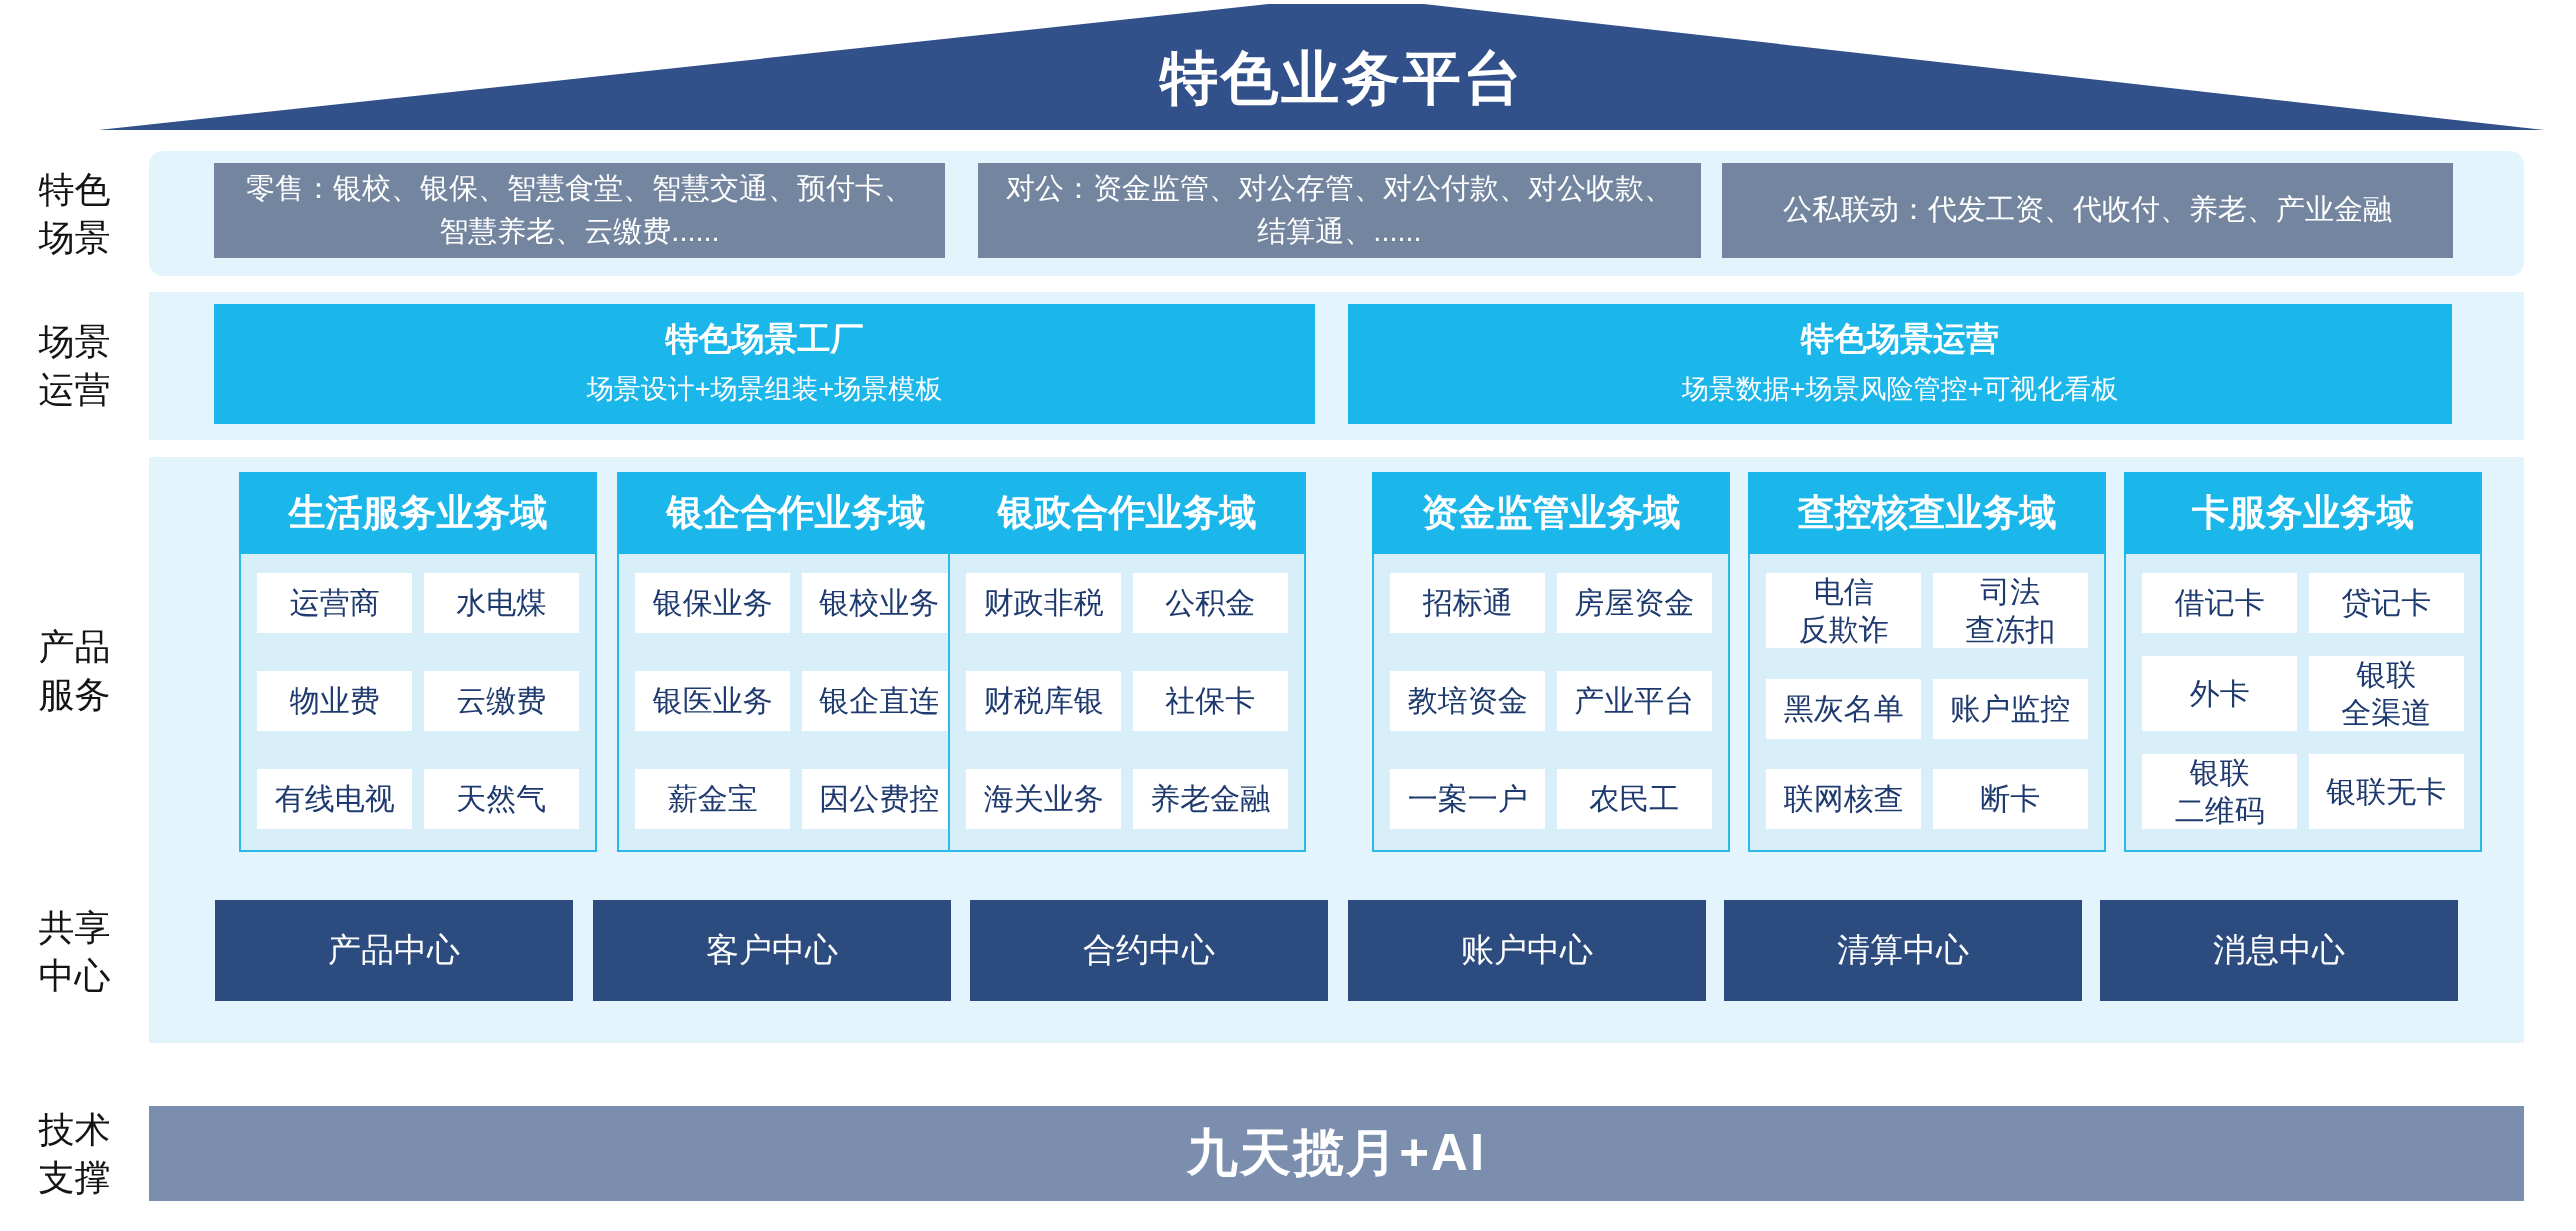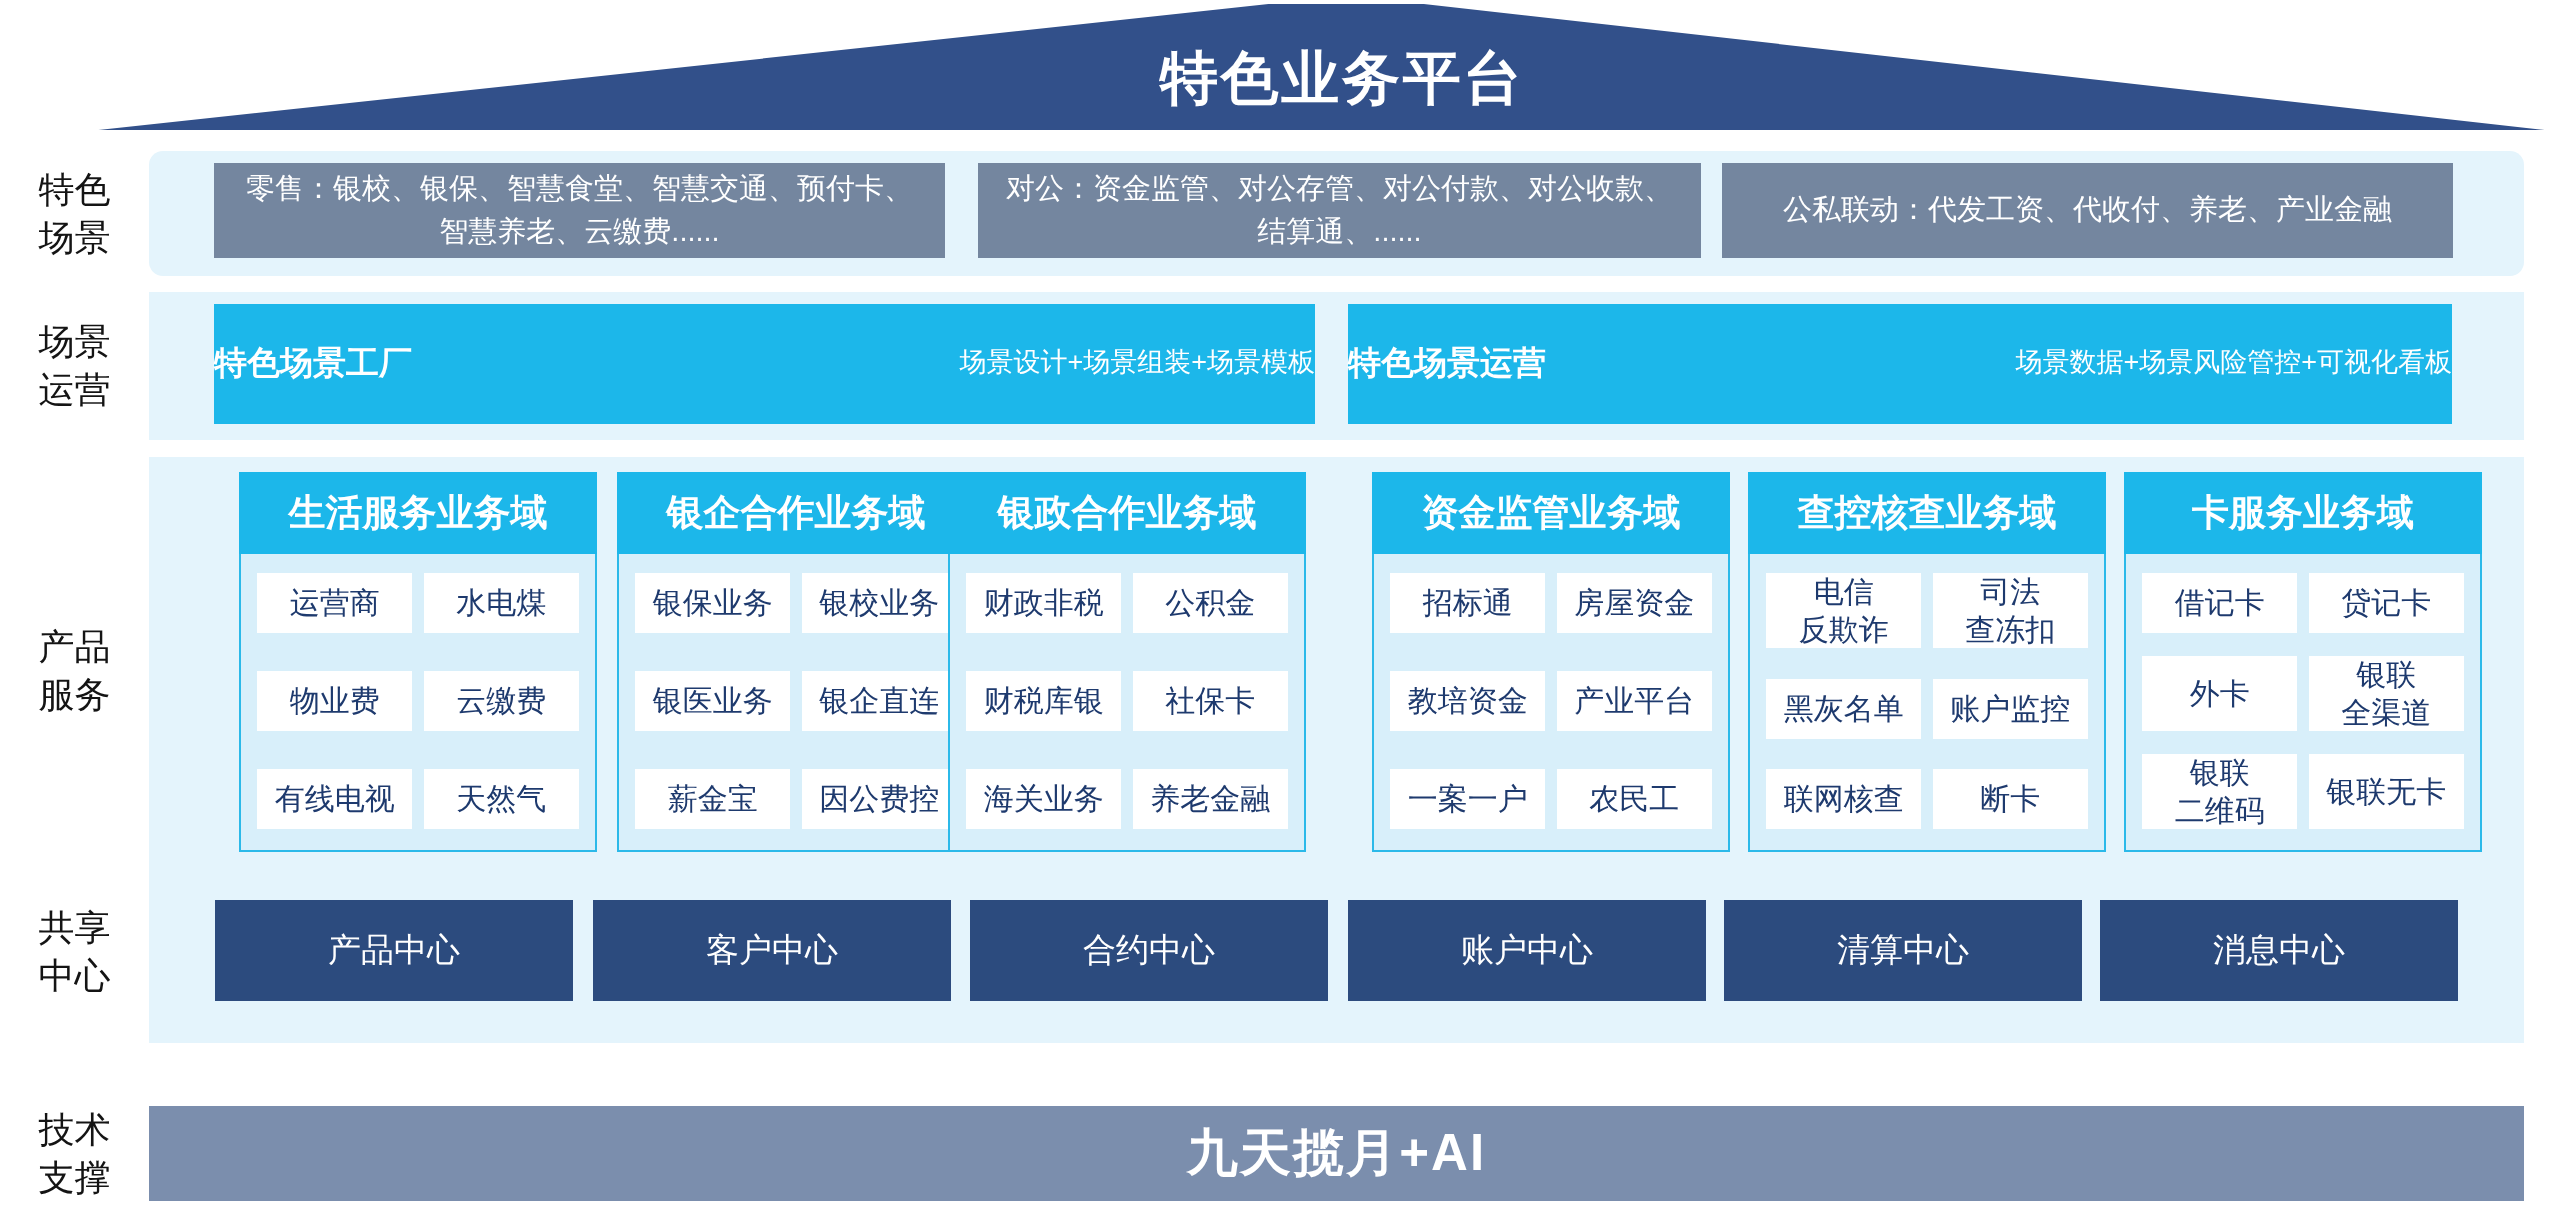--- a/index.html
+++ b/index.html
@@ -24,21 +24,21 @@
   .band{position:relative;width:2375px;flex:0 0 2375px;background:#E4F4FC;}
   
   .scenario-box{
     position:absolute;top:11.6px;height:95px;background:#74869F;color:#ffffff;
     display:flex;align-items:center;justify-content:center;text-align:center;
     font-size:29px;line-height:1.5;padding:0 20.5px;box-sizing:border-box;
   }
   
   .op-box{
     position:absolute;top:11.6px;height:120px;background:#1CB7EA;color:#ffffff;
-    display:flex;flex-direction:row;align-items:center;justify-content:space-between;
+    display:flex;flex-direction:column;align-items:center;justify-content:space-between;
     padding:18px 0 20.5px;box-sizing:border-box;
   }
   .op-title{font-size:33px;font-weight:700;line-height:1;}
   .op-subtitle{font-size:27px;font-weight:400;line-height:1;}
   
   .domain{position:absolute;top:15px;width:358px;box-sizing:border-box;margin-left:24px;}
   .domain-header{
     height:82px;background:#1CB7EA;color:#ffffff;display:flex;align-items:center;
     justify-content:center;font-size:37px;font-weight:700;
   }

